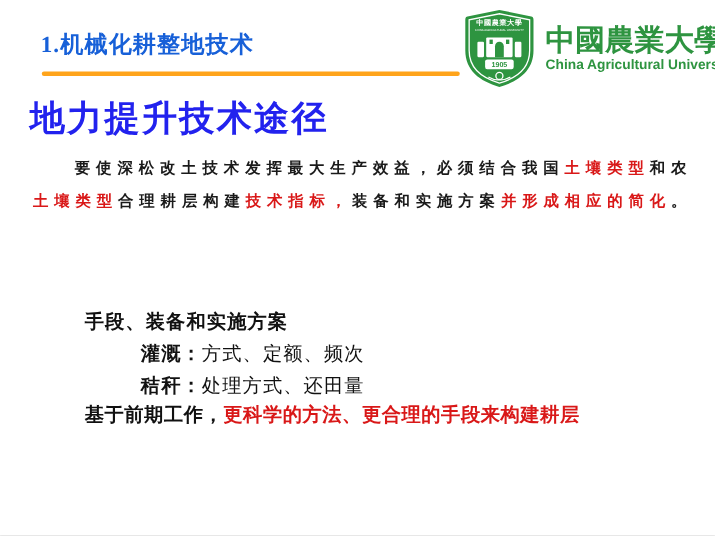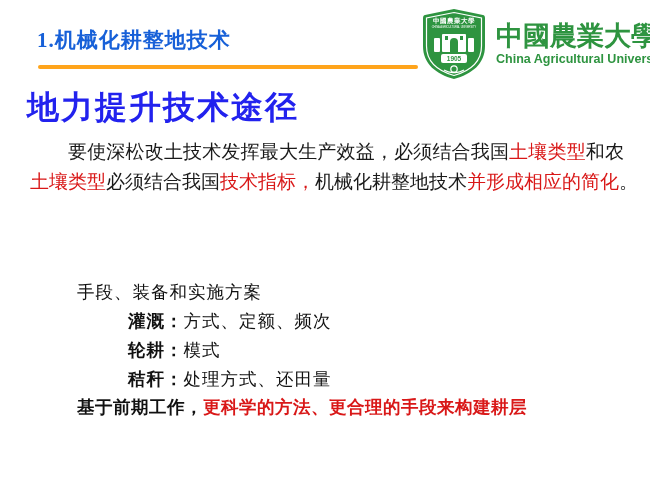--- a/index.html
+++ b/index.html
@@ -42,36 +42,36 @@
   }
   .page-heading {
     position: absolute; left: 27px; top: 86px;
     font-size: 32px; font-weight: bold;
     letter-spacing: 2px;
     color: var(--heading-blue, #2222ee);
     white-space: nowrap;
   }
   .paragraph {
     position: absolute; left: 30px; top: 137px; width: 594px;
-    font-size: 19px; font-weight: 400;
+    font-size: 14px; font-weight: 700;
     color: var(--text, #1a1a1a);
   }
   .para-line {
     height: 30px; line-height: 30px;
     text-align: justify; text-align-last: justify;
     white-space: nowrap;
   }
   .para-line.first { padding-left: 38px; }
   .seg.red { color: var(--red, #d91818); }
   .plan {
     position: absolute; left: 77px; top: 277px;
     font-family: "Liberation Serif", serif;
     font-size: 17.5px; color: #111;
   }
-  .plan-header { height: 30px; line-height: 30px; font-weight: normal; letter-spacing: 1px; }
+  .plan-header { height: 30px; line-height: 30px; font-weight: bold; letter-spacing: 1px; }
   .plan-item { height: 29px; line-height: 29px; padding-left: 51px; letter-spacing: 1px; }
   .plan-item .label { font-weight: bold; }
   .plan-footer {
     height: 29px; line-height: 29px;
     font-family: Liberation Mono, monospace;
     font-weight: bold; letter-spacing: 0.5px;
   }
   .plan-footer .highlight { color: var(--red, #d91818); }
   .shield-micro { font-size: 6.5px; fill: #ffffff; font-weight: bold; letter-spacing: 0.5px; }
   .shield-nano { font-size: 2.6px; fill: #ffffff; }
@@ -112,31 +112,28 @@
   <div class="logo-name-cn">中國農業大學</div>
   <div class="logo-name-en">China Agricultural University</div>
 
   <div class="page-heading">地力提升技术途径</div>
 
   <div class="paragraph">
     <div class="para-line first">
       <span class="seg">要使深松改土技术发挥最大生产效益，必须结合我国</span><span class="seg red">土壤类型</span><span class="seg">和农</span>
     </div>
     <div class="para-line">
-      <span class="seg red">土壤类型</span><span class="seg">必须结合我国</span><span class="seg red">技术指标，</span><span class="seg">机械化耕整地技术</span><span class="seg red">并形成相应的简化</span><span class="seg">。</span>
+      <span class="seg red">土壤类型</span><span class="seg">合理耕层构建</span><span class="seg red">技术指标，</span><span class="seg">装备和实施方案</span><span class="seg red">并形成相应的简化</span><span class="seg">。</span>
     </div>
   </div>
 
   <div class="plan">
     <div class="plan-header">手段、装备和实施方案</div>
     <div class="plan-item">
       <span class="label">灌溉：</span><span>方式、定额、频次</span>
-    </div>
-    <div class="plan-item">
-      <span class="label">轮耕：</span><span>模式</span>
     </div>
     <div class="plan-item">
       <span class="label">秸秆：</span><span>处理方式、还田量</span>
     </div>
     <div class="plan-footer">
       <span>基于前期工作，</span><span class="highlight">更科学的方法、更合理的手段来构建耕层</span>
     </div>
   </div>
 
 </div>

